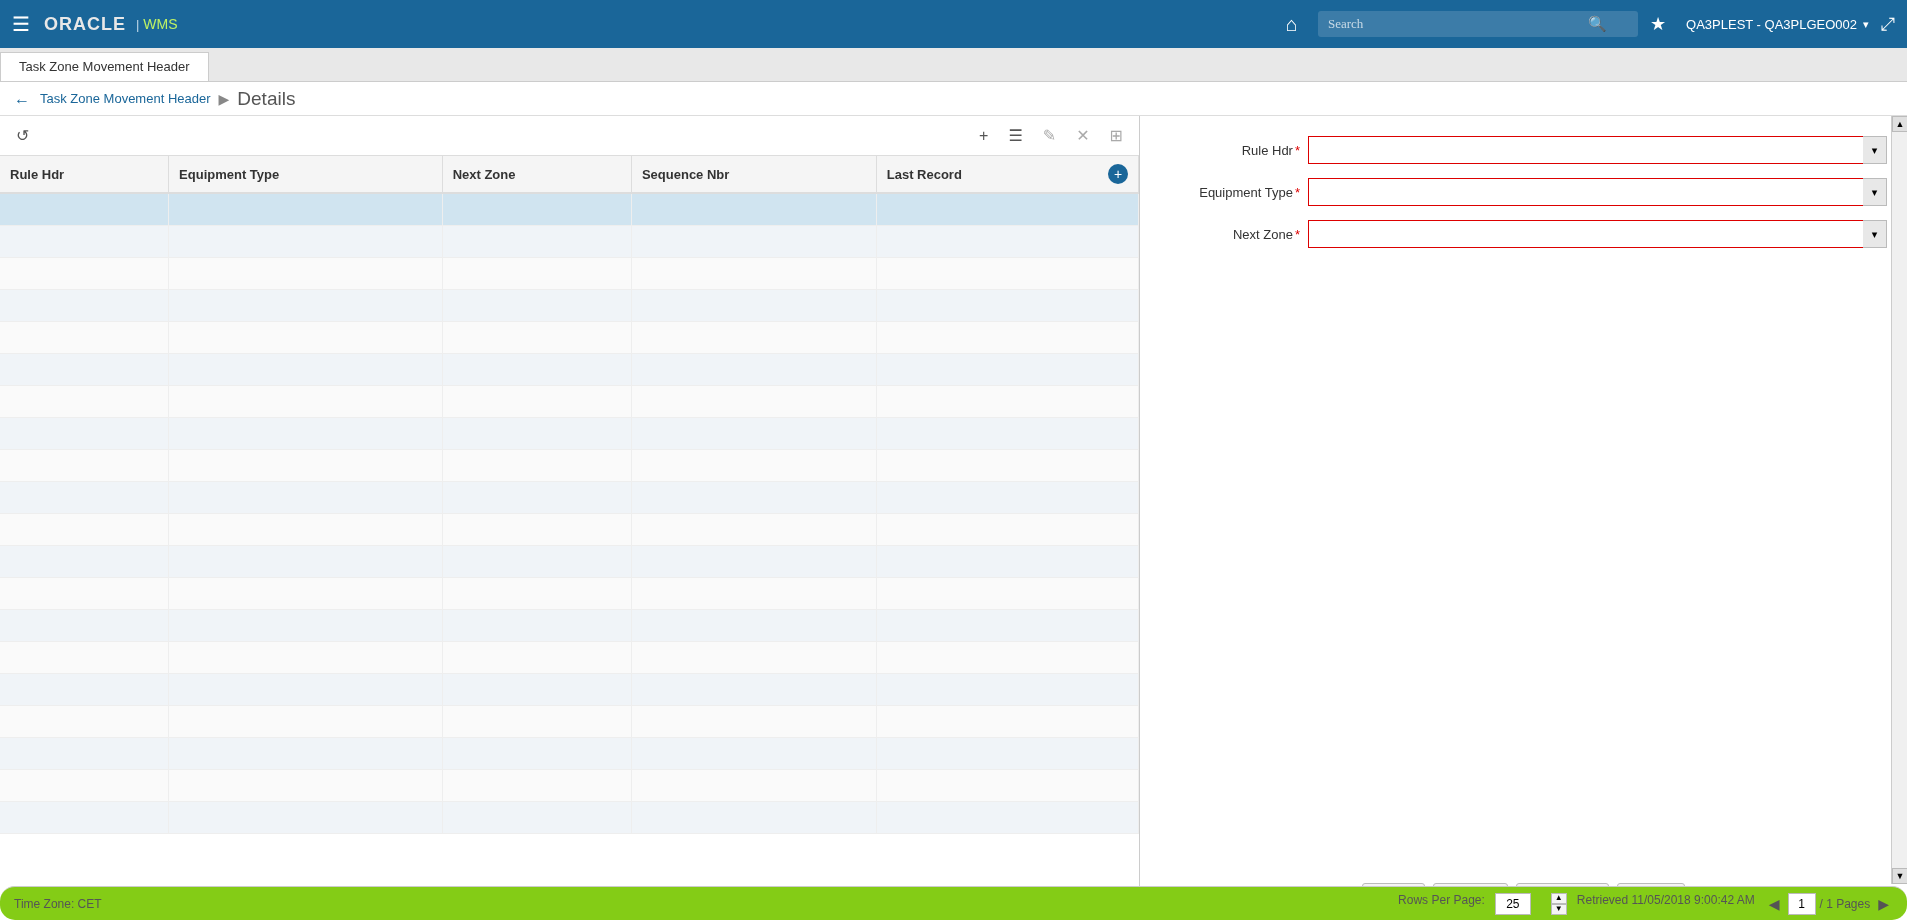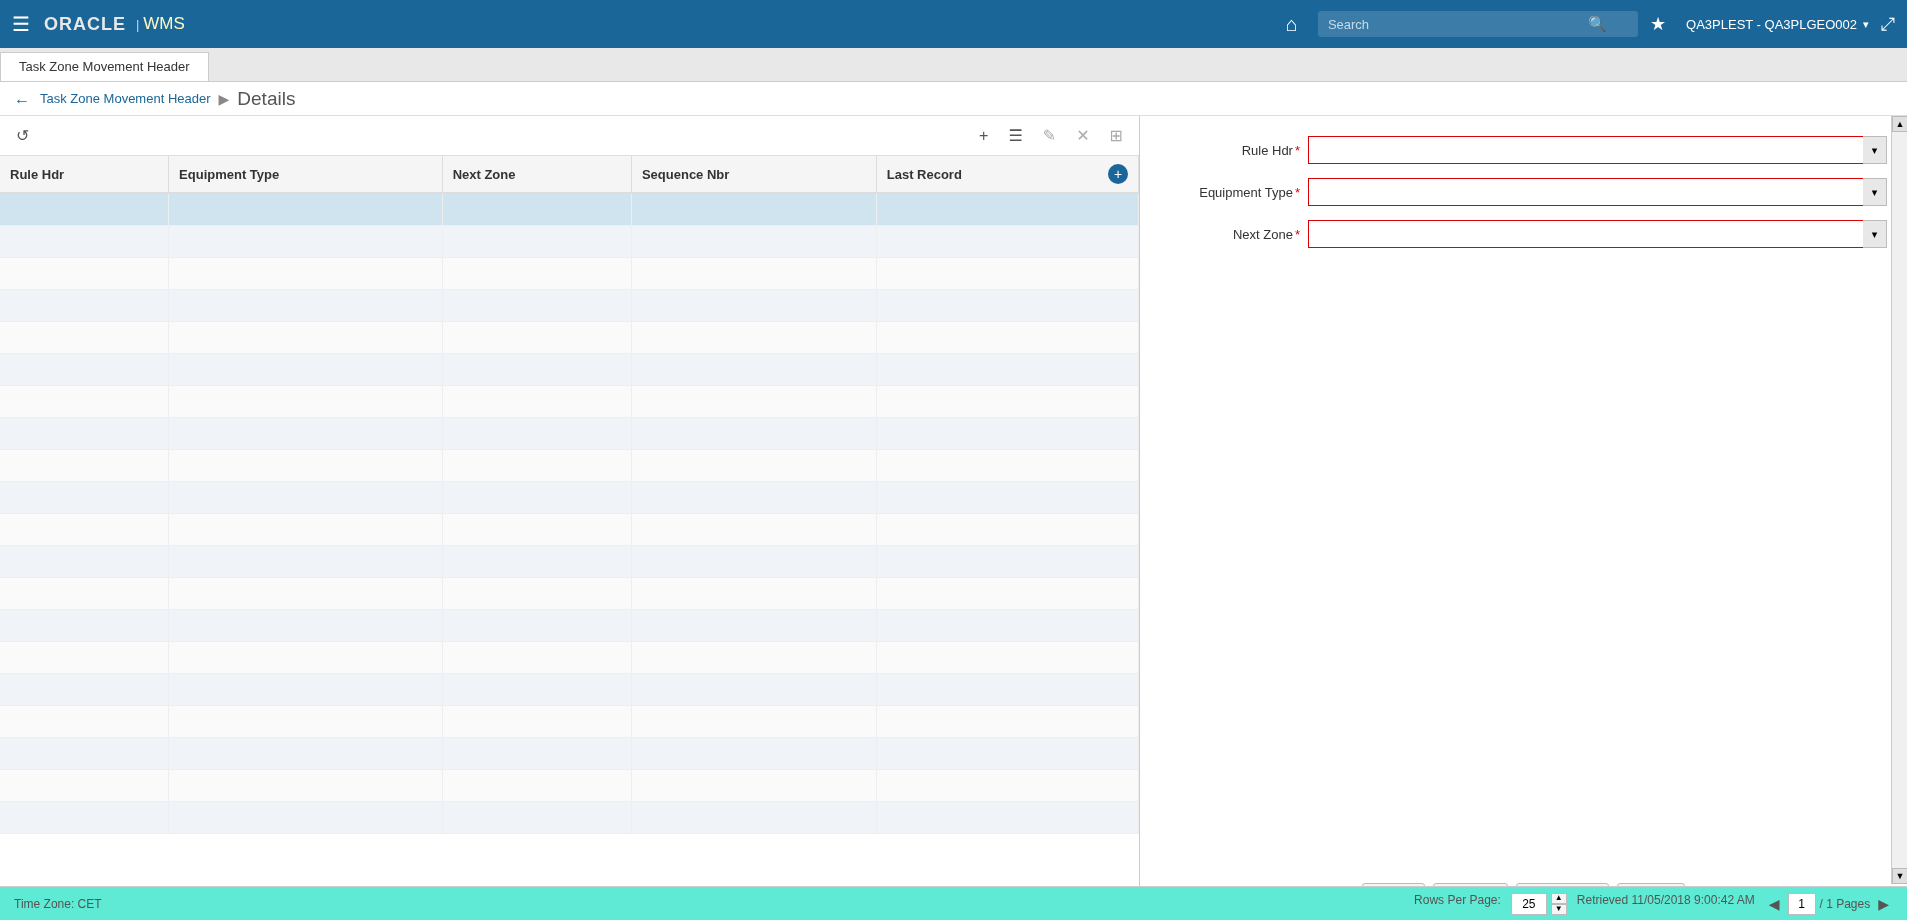--- a/index.html
+++ b/index.html
@@ -20,23 +20,23 @@
       margin-right: 14px;
     }
     .top-nav .oracle-logo {
       font-size: 18px;
       font-weight: bold;
       letter-spacing: 1px;
       margin-right: 6px;
       color: #e8e8e8;
     }
     .top-nav .wms-label {
-      font-size: 17px;
+      font-size: 14px;
       font-weight: normal;
-      color: #fef9c3;
+      color: #bef264;
       margin-right: auto;
     }
     .top-nav .home-icon {
       font-size: 20px;
       margin-right: 20px;
       cursor: pointer;
     }
     .top-nav .search-box {
       display: flex;
       align-items: center;
@@ -46,20 +46,21 @@
       width: 320px;
       margin-right: 12px;
     }
     .top-nav .search-box input {
       background: transparent;
       border: none;
       color: white;
       outline: none;
       font-size: 13px;
       width: 260px;
+      font-family: Liberation Serif, serif;
     }
     .top-nav .search-box input::placeholder { color: rgba(255,255,255,0.7); }
     .top-nav .star-icon { font-size: 18px; cursor: pointer; margin-right: 20px; }
     .top-nav .user-info {
       display: flex;
       align-items: center;
       font-size: 13px;
       cursor: pointer;
       margin-right: 12px;
     }
@@ -269,38 +270,39 @@
     .btn-savenew { background: #f5f5f5; color: #333; }
     .btn-reset { background: #f5f5f5; color: #333; }
 
     
     .footer {
       position: fixed;
       bottom: 0;
       left: 0;
       right: 0;
       height: 34px;
-      background: #5eead4;
+      background: #84cc16;
       border-top: 1px solid #ccc;
       display: flex;
       align-items: center;
       padding: 0 14px;
       font-size: 12px;
       color: #555;
+      border-radius: 15px;
     }
     .footer-right {
       margin-left: auto;
       display: flex;
       align-items: flex-start;
       gap: 10px;
     }
     .rows-per-page {
       display: flex;
       align-items: center;
-      gap: 4px;
+      gap: 20px;
     }
     .rows-input {
       width: 36px;
       height: 22px;
       border: 1px solid #bbb;
       text-align: center;
       font-size: 12px;
     }
     .rows-stepper {
       display: flex;

